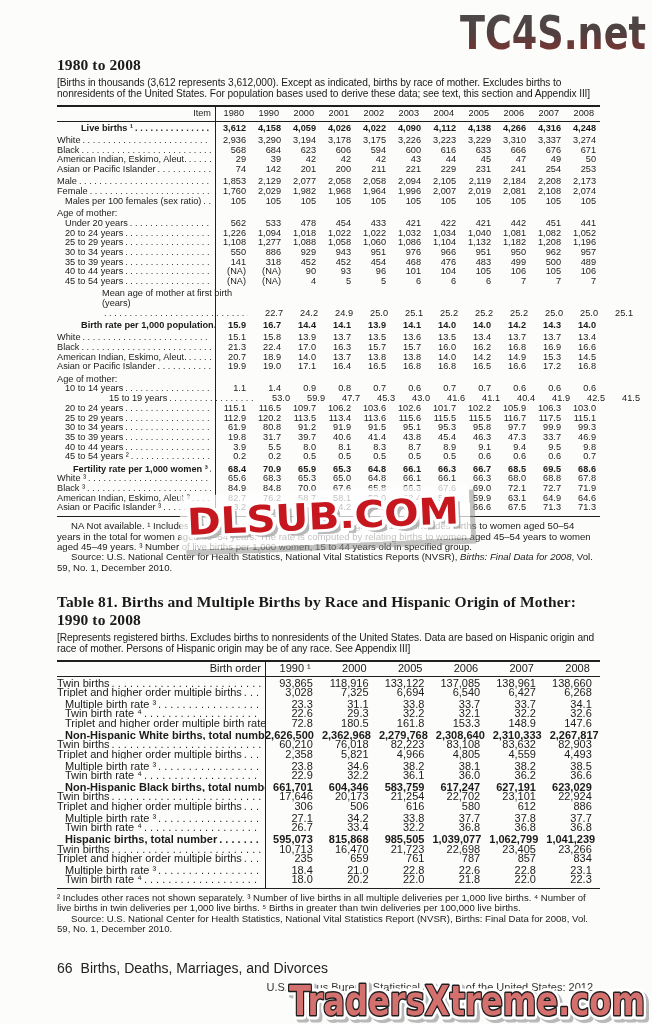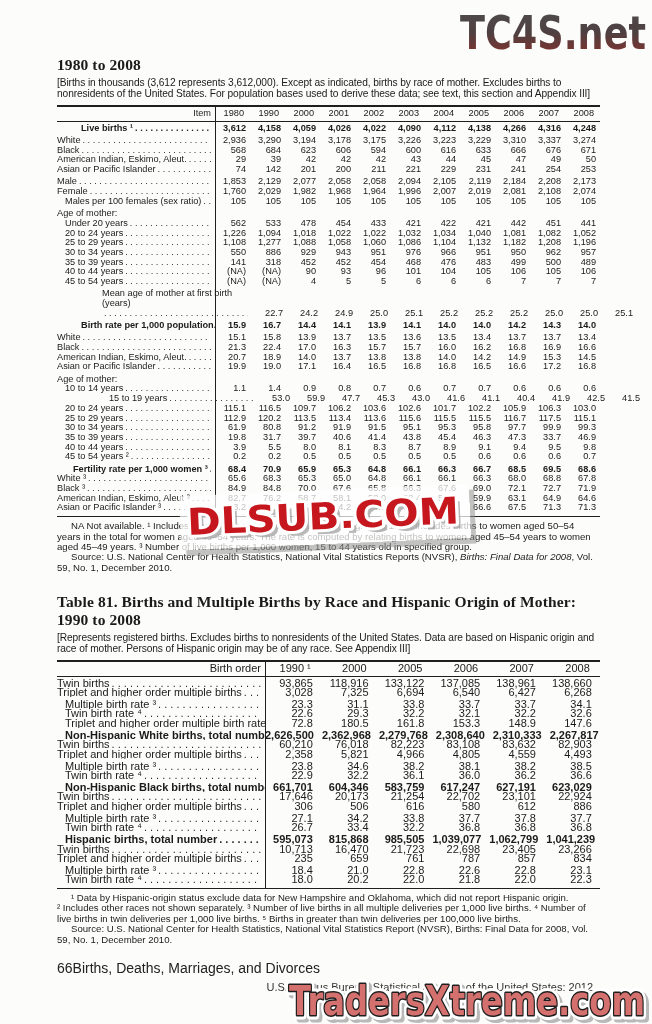--- a/index.html
+++ b/index.html
@@ -32,21 +32,21 @@
   .gap{margin-top:2.6px;}
   .vdiv{position:absolute;top:0;bottom:0;width:1px;background:#1f1f1f;}
   .t80 .vdiv{left:158px;}
   .t81 .vdiv{left:208px;}
   .fn{font-size:9.6px;line-height:10.4px;margin:4px 0 0 0;}
   .fn p{margin:0;}
   .fn .ind{text-indent:14px;}
   .gap-tables{height:20px;}
   .t81-block{margin-top:2px;}
   .footer-label{position:absolute;left:57px;bottom:48px;font-size:14px;color:#222;}
-  .footer-label .num{margin-right:0;}
+  .footer-label .num{margin-right:8px;}
   .credit{position:absolute;right:59px;bottom:31px;font-size:11px;color:#333;}
   .wm-top{position:absolute;right:2px;top:2px;}
   .wm-mid{position:absolute;left:180px;top:490px;width:290px;height:54px;transform:rotate(-2.5deg);
           background:rgba(255,255,255,.72);box-shadow:5px 6px 0 rgba(145,145,145,.55);}
   .wm-bottom{position:absolute;left:286px;bottom:-4px;}
   svg text{font-family:"DejaVu Sans",sans-serif;}
 </style>
 </head>
 <body>
 
@@ -921,21 +921,20 @@
         <div class="val">20.2</div>
         <div class="val">22.0</div>
         <div class="val">21.8</div>
         <div class="val">22.0</div>
         <div class="val">22.3</div>
       </div>
       <div class="vdiv"></div>
     </div>
 
   <div class="fn">
-    <p class="ind">¹ Data by Hispanic-origin status exclude data for New Hampshire and Oklahoma, which did not report Hispanic origin.</p>
     <p>² Includes other races not shown separately. ³ Number of live births in all multiple deliveries per 1,000 live births. ⁴ Number of live births in twin deliveries per 1,000 live births. ⁵ Births in greater than twin deliveries per 100,000 live births.</p>
     <p class="ind">Source: U.S. National Center for Health Statistics, National Vital Statistics Report (NVSR), Births: Final Data for 2008, Vol. 59, No. 1, December 2010.</p>
   </div>
 
 </div>
 
 <div class="footer-label">
   <span class="num">66</span><span>Births, Deaths, Marriages, and Divorces</span>
 </div>
 <div class="credit">U.S. Census Bureau, Statistical Abstract of the United States: 2012</div>

